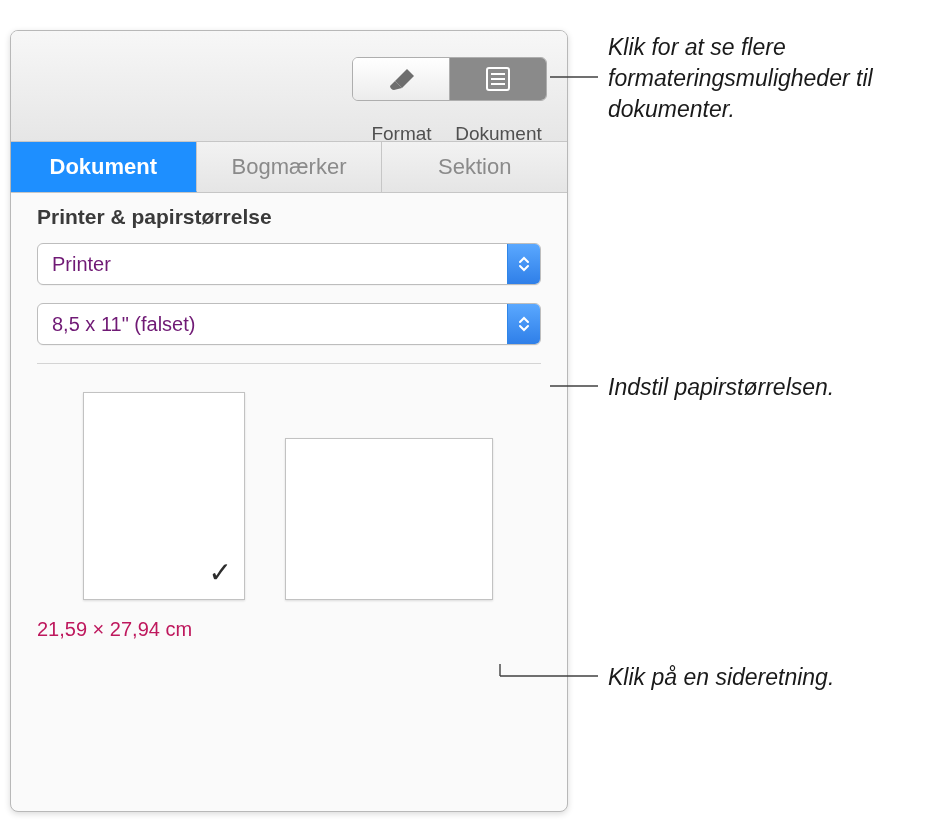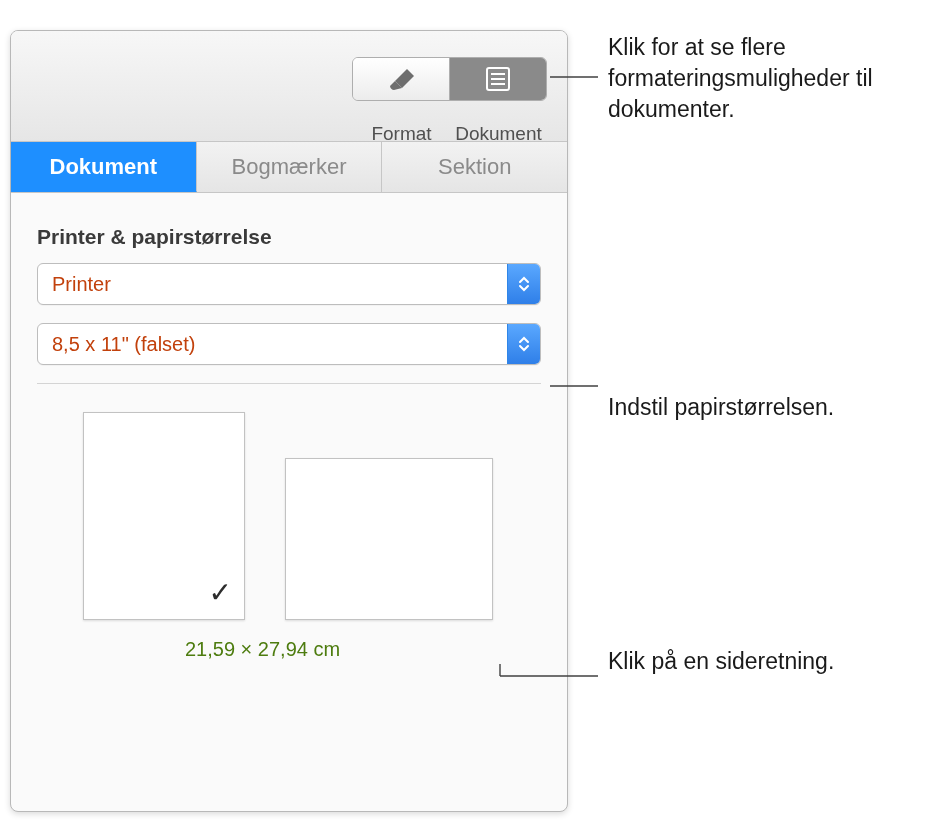--- a/index.html
+++ b/index.html
@@ -93,39 +93,39 @@
   }
   .tab:last-child { border-right: none; }
   .tab.active {
     background: #1e8fff;
     color: #ffffff;
     font-weight: 600;
     border-bottom: 1px solid #1e8fff;
   }
 
   .panel-body {
-    padding: 32px 26px 0 26px;
+    padding: 12px 26px 0 26px;
   }
   .section-title {
     font-size: 21px;
     font-weight: 600;
     color: #3a3a3a;
     margin: 0 0 14px 0;
   }
   .popup {
     position: relative;
     height: 40px;
     border: 1px solid #bdbdbd;
     border-radius: 6px;
     background: #ffffff;
     display: flex;
     align-items: center;
     padding: 0 44px 0 14px;
     font-size: 20px;
-    color: #c2410c;
+    color: #701a75;
     margin-bottom: 18px;
     box-shadow: 0 1px 0 rgba(0,0,0,0.03);
   }
   .popup .cap {
     position: absolute;
     right: 0;
     top: 0;
     bottom: 0;
     width: 32px;
     border-left: 1px solid #2f86e8;
@@ -161,31 +161,31 @@
   .orient-landscape { width: 206px; height: 160px; }
   .orient-check {
     position: absolute;
     right: 12px;
     bottom: 10px;
     font-size: 28px;
     color: #2d2d2d;
   }
   .orient-dim {
     margin-top: 18px;
-    margin-left: 148px;
     font-size: 20px;
-    color: #4d7c0f;
+    color: #be185d;
   }
 
   
   .callout-text {
     position: absolute;
     font-size: 23px;
     line-height: 1.35;
     color: #1a1a1a;
+    font-style: italic;
   }
   .callout-line {
     position: absolute;
     stroke: #404040;
     stroke-width: 1.4;
     fill: none;
   }
 </style>
 </head>
 <body>
@@ -264,16 +264,16 @@
 
     <line class="callout-line" x1="550" y1="77" x2="598" y2="77"></line>
 
     <line class="callout-line" x1="550" y1="386" x2="598" y2="386"></line>
 
     <line class="callout-line" x1="500" y1="664" x2="500" y2="676"></line>
     <line class="callout-line" x1="500" y1="676" x2="598" y2="676"></line>
   </svg>
 
   <div class="callout-text" style="left:608px; top:32px; width:300px">Klik for at se flere formateringsmuligheder til dokumenter.</div>
-  <div class="callout-text" style="left:608px; top:392px; width:300px">Indstil papirstørrelsen.</div>
-  <div class="callout-text" style="left:608px; top:646px; width:300px">Klik på en sideretning.</div>
+  <div class="callout-text" style="left:608px; top:372px; width:300px">Indstil papirstørrelsen.</div>
+  <div class="callout-text" style="left:608px; top:662px; width:300px">Klik på en sideretning.</div>
 
 </div>
 
 </body></html>

